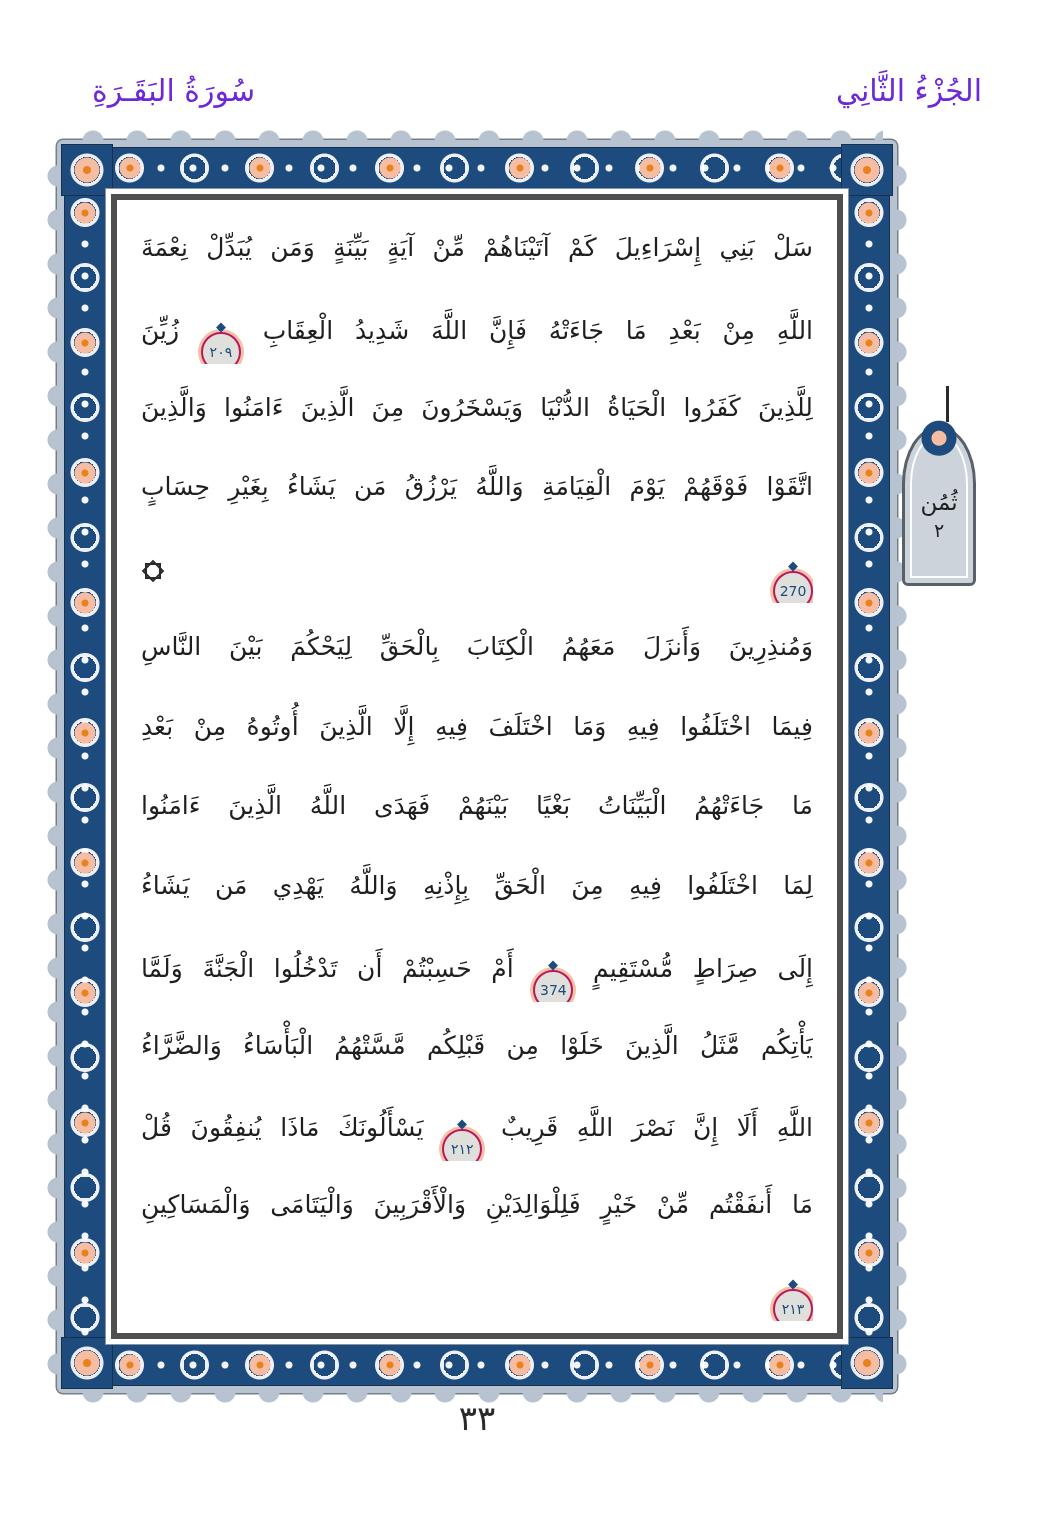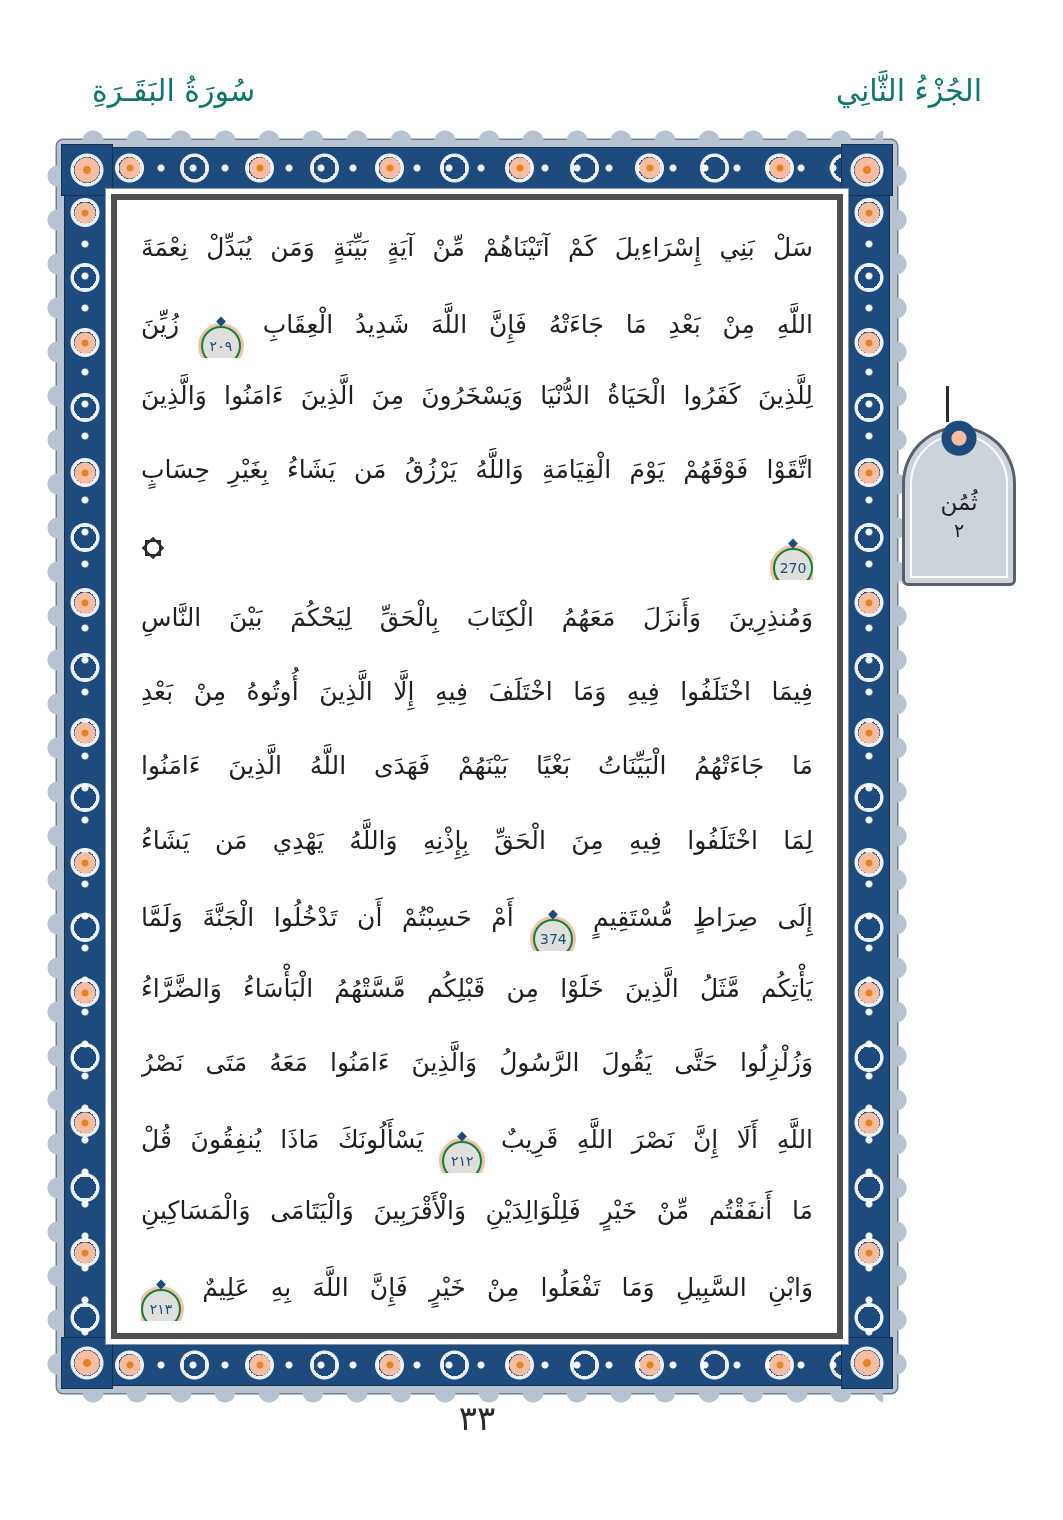--- a/index.html
+++ b/index.html
@@ -1,20 +1,20 @@
 <!DOCTYPE html>
 <html lang="ar" dir="rtl"><head>
 <meta charset="utf-8">
 <style>
   html,body{margin:0;padding:0;background:#ffffff;}
   body{position:relative;width:1063px;height:1520px;overflow:hidden;
        font-family:"DejaVu Sans",sans-serif;color:#1f1f1f;}
 
   
-  .hdr{position:absolute;top:70px;font-size:30px;line-height:1.4;color:#0f766e;}
+  .hdr{position:absolute;top:70px;font-size:30px;line-height:1.4;color:#6d28d9;}
   .hdr-left{left:92px;}
   .hdr-right{left:836px;width:180px;text-align:left;}
 
   
   .frame{position:absolute;left:57px;top:140px;width:840px;height:1253px;}
   .frame-gray{position:absolute;inset:0;background:#b7c3d0;border-radius:6px;
               box-shadow:0 0 0 1.5px #73808c;}
   .bump{position:absolute;background-repeat:repeat-x;}
   .bump-top{left:14px;right:14px;top:-11px;height:12px;
     background-image:radial-gradient(circle at 50% 100%,#b7c3d0 0 10px,rgba(0,0,0,0) 11px);
@@ -60,36 +60,36 @@
 
   
   .text-box{position:absolute;inset:54px;background:#fff;border:6px solid #4f4f4f;
             box-shadow:0 0 0 5px #ffffff,0 0 0 6px #8a949e;padding:12px 24px;}
   .lines{display:flex;flex-direction:column;justify-content:space-between;height:100%;}
   .line{direction:rtl;height:72px;line-height:72px;font-size:25px;
         text-align:justify;text-align-last:justify;overflow:hidden;color:#1f1f1f;}
 
   
   .ayah-marker{position:relative;display:inline-block;width:36px;height:36px;border-radius:50%;
-        background:#dfdfdc;border:2px solid #15803d;box-shadow:0 0 0 3px #f3c3a9;
+        background:#dfdfdc;border:2px solid #be185d;box-shadow:0 0 0 3px #f3c3a9;
         vertical-align:middle;text-align:center;margin-top:40px;}
   .ayah-marker .num{display:block;width:100%;line-height:36px;font-size:14px;color:#1d4b7d;
         text-align:center;text-align-last:center;}
   .ayah-marker::before{content:"";position:absolute;top:-10px;left:50%;width:7px;height:7px;
         background:#1d4b7d;transform:translateX(-50%) rotate(45deg);}
   .ayah-marker::after{content:"";position:absolute;bottom:-9px;left:50%;width:7px;height:7px;
         border-radius:50%;background:#f6bda2;transform:translateX(-50%);}
 
   
   .hizb-star{position:relative;display:inline-block;width:24px;height:24px;vertical-align:middle;}
   .hizb-star::before{content:"";position:absolute;inset:4px;border:2px solid #2a2a2a;background:#fff;}
   .hizb-star .sq{position:absolute;inset:4px;border:2px solid #2a2a2a;transform:rotate(45deg);}
 
   
-  .thumn{position:absolute;left:902px;top:416px;width:114px;height:170px;text-decoration:underline;}
+  .thumn{position:absolute;left:902px;top:416px;width:74px;height:170px;text-decoration:underline;}
   .thumn .stem{position:absolute;left:44px;top:-30px;width:3px;height:36px;background:#2a2a2a;}
   .thumn .dome{position:absolute;inset:10px 0 0 0;background:#ccd3db;border:3px solid #596068;
       border-radius:50% 50% 6px 6px / 36% 36% 6px 6px;
       box-shadow:inset 0 0 0 5px #ccd3db,inset 0 0 0 7px rgba(255,255,255,.95);}
   .thumn .ornament{position:absolute;top:-2px;left:50%;transform:translateX(-50%);
       width:44px;height:44px;border-radius:50%;
       background:radial-gradient(circle at 50% 55%,#f6bda2 0 7px,#1d4b7d 8px 17px,rgba(29,75,125,0) 18px);}
   .thumn .txt{position:absolute;left:0;right:0;top:72px;text-align:center;line-height:1.3;}
   .thumn .lbl{font-size:23px;}
   .thumn .val{font-size:19px;}
@@ -129,24 +129,23 @@
           <div class="line"><span class="ayah-text">اللَّهِ مِنْ بَعْدِ مَا جَاءَتْهُ فَإِنَّ اللَّهَ شَدِيدُ الْعِقَابِ</span> <span class="ayah-marker"><span class="num">٢٠٩</span></span> <span class="ayah-text">زُيِّنَ</span></div>
           <div class="line"><span class="ayah-text">لِلَّذِينَ كَفَرُوا الْحَيَاةُ الدُّنْيَا وَيَسْخَرُونَ مِنَ الَّذِينَ ءَامَنُوا وَالَّذِينَ</span></div>
           <div class="line"><span class="ayah-text">اتَّقَوْا فَوْقَهُمْ يَوْمَ الْقِيَامَةِ وَاللَّهُ يَرْزُقُ مَن يَشَاءُ بِغَيْرِ حِسَابٍ</span></div>
           <div class="line"><span class="ayah-marker"><span class="num">270</span></span> <span class="hizb-star"><span class="sq"></span></span> </div>
           <div class="line"><span class="ayah-text">وَمُنذِرِينَ وَأَنزَلَ مَعَهُمُ الْكِتَابَ بِالْحَقِّ لِيَحْكُمَ بَيْنَ النَّاسِ</span></div>
           <div class="line"><span class="ayah-text">فِيمَا اخْتَلَفُوا فِيهِ وَمَا اخْتَلَفَ فِيهِ إِلَّا الَّذِينَ أُوتُوهُ مِنْ بَعْدِ</span></div>
           <div class="line"><span class="ayah-text">مَا جَاءَتْهُمُ الْبَيِّنَاتُ بَغْيًا بَيْنَهُمْ فَهَدَى اللَّهُ الَّذِينَ ءَامَنُوا</span></div>
           <div class="line"><span class="ayah-text">لِمَا اخْتَلَفُوا فِيهِ مِنَ الْحَقِّ بِإِذْنِهِ وَاللَّهُ يَهْدِي مَن يَشَاءُ</span></div>
           <div class="line"><span class="ayah-text">إِلَى صِرَاطٍ مُّسْتَقِيمٍ</span> <span class="ayah-marker"><span class="num">374</span></span> <span class="ayah-text">أَمْ حَسِبْتُمْ أَن تَدْخُلُوا الْجَنَّةَ وَلَمَّا</span></div>
           <div class="line"><span class="ayah-text">يَأْتِكُم مَّثَلُ الَّذِينَ خَلَوْا مِن قَبْلِكُم مَّسَّتْهُمُ الْبَأْسَاءُ وَالضَّرَّاءُ</span></div>
-          <div class="line"><span class="ayah-text">وَزُلْزِلُوا حَتَّى يَقُولَ الرَّسُولُ وَالَّذِينَ ءَامَنُوا مَعَهُ مَتَى نَصْرُ</span></div>
           <div class="line"><span class="ayah-text">اللَّهِ أَلَا إِنَّ نَصْرَ اللَّهِ قَرِيبٌ</span> <span class="ayah-marker"><span class="num">٢١٢</span></span> <span class="ayah-text">يَسْأَلُونَكَ مَاذَا يُنفِقُونَ قُلْ</span></div>
           <div class="line"><span class="ayah-text">مَا أَنفَقْتُم مِّنْ خَيْرٍ فَلِلْوَالِدَيْنِ وَالْأَقْرَبِينَ وَالْيَتَامَى وَالْمَسَاكِينِ</span></div>
-          <div class="line"><span class="ayah-text">وَابْنِ السَّبِيلِ وَمَا تَفْعَلُوا مِنْ خَيْرٍ فَإِنَّ اللَّهَ بِهِ عَلِيمٌ</span> <span class="ayah-marker"><span class="num">٢١٣</span></span></div>
+          <div class="line"> <span class="ayah-marker"><span class="num">٢١٣</span></span></div>
         </div>
     </div>
   </div>
 
   <div class="thumn">
     <div class="stem"></div>
     <div class="dome"></div>
     <div class="ornament"></div>
     <div class="txt">
       <div class="lbl">ثُمُن</div>

